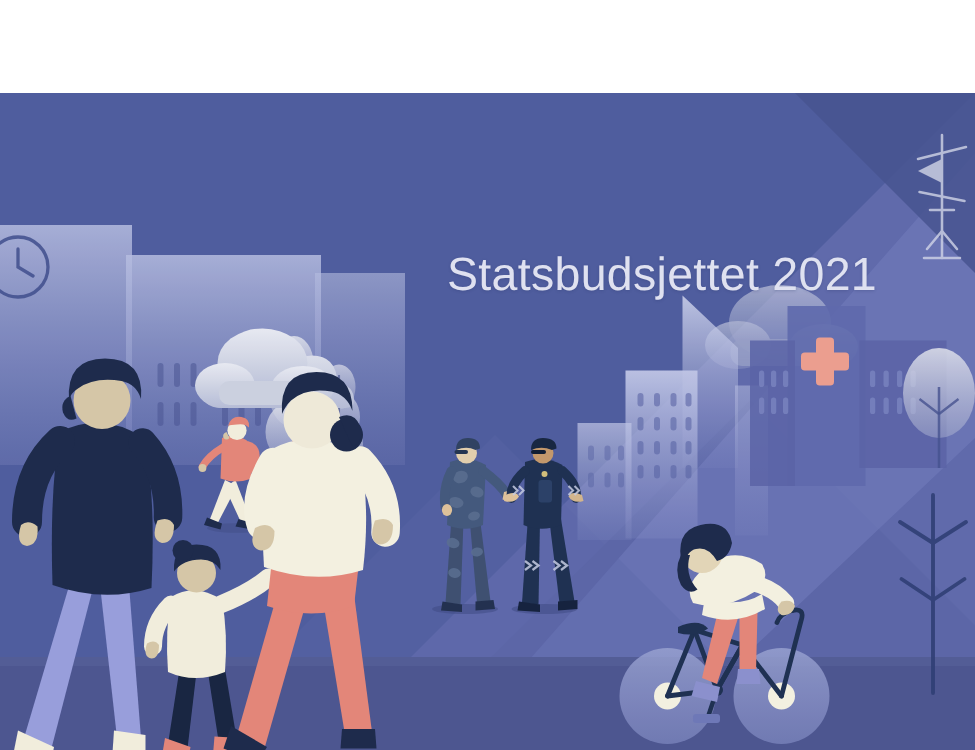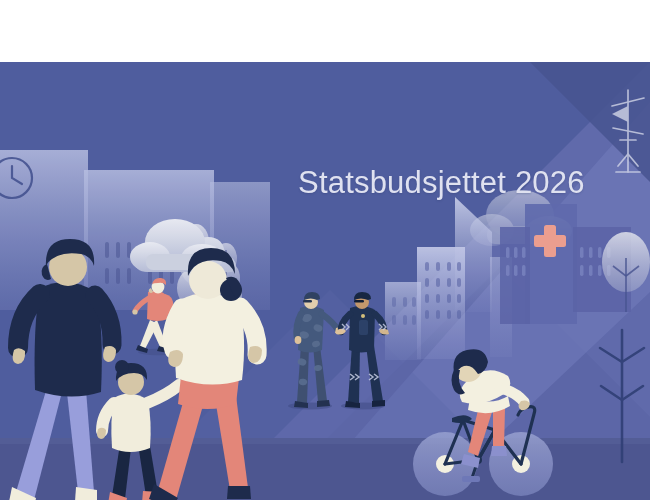--- a/index.html
+++ b/index.html
@@ -443,16 +443,16 @@
         <path d="M521 339 q7 -2 9 3 q-2 7 -9 6 q-5 -3 0 -9 Z" fill="#d9caa8"></path>
 
         <circle cx="468" cy="306" r="14" fill="#e7d9b8"></circle>
         <path d="M455 316 q-6 -24 12 -28 q18 -4 21 12 q-2 10 -10 12 q-6 -10 -14 -8 q-6 1 -9 12 Z" fill="#1c2a4a"></path>
         <path d="M454 308 q-5 10 0 20 q5 7 11 3 q-9 -10 -5 -23 Z" fill="#1c2a4a"></path>
       </g>
 
       <rect x="0" y="0" width="650" height="438" fill="#5a64a6" opacity="0.03"></rect>
     </svg>
 
-    <div id="title">Statsbudsjettet 2026</div>
+    <div id="title">Statsbudsjettet 2021</div>
   </div>
 
 </div>
 
 </body></html>

